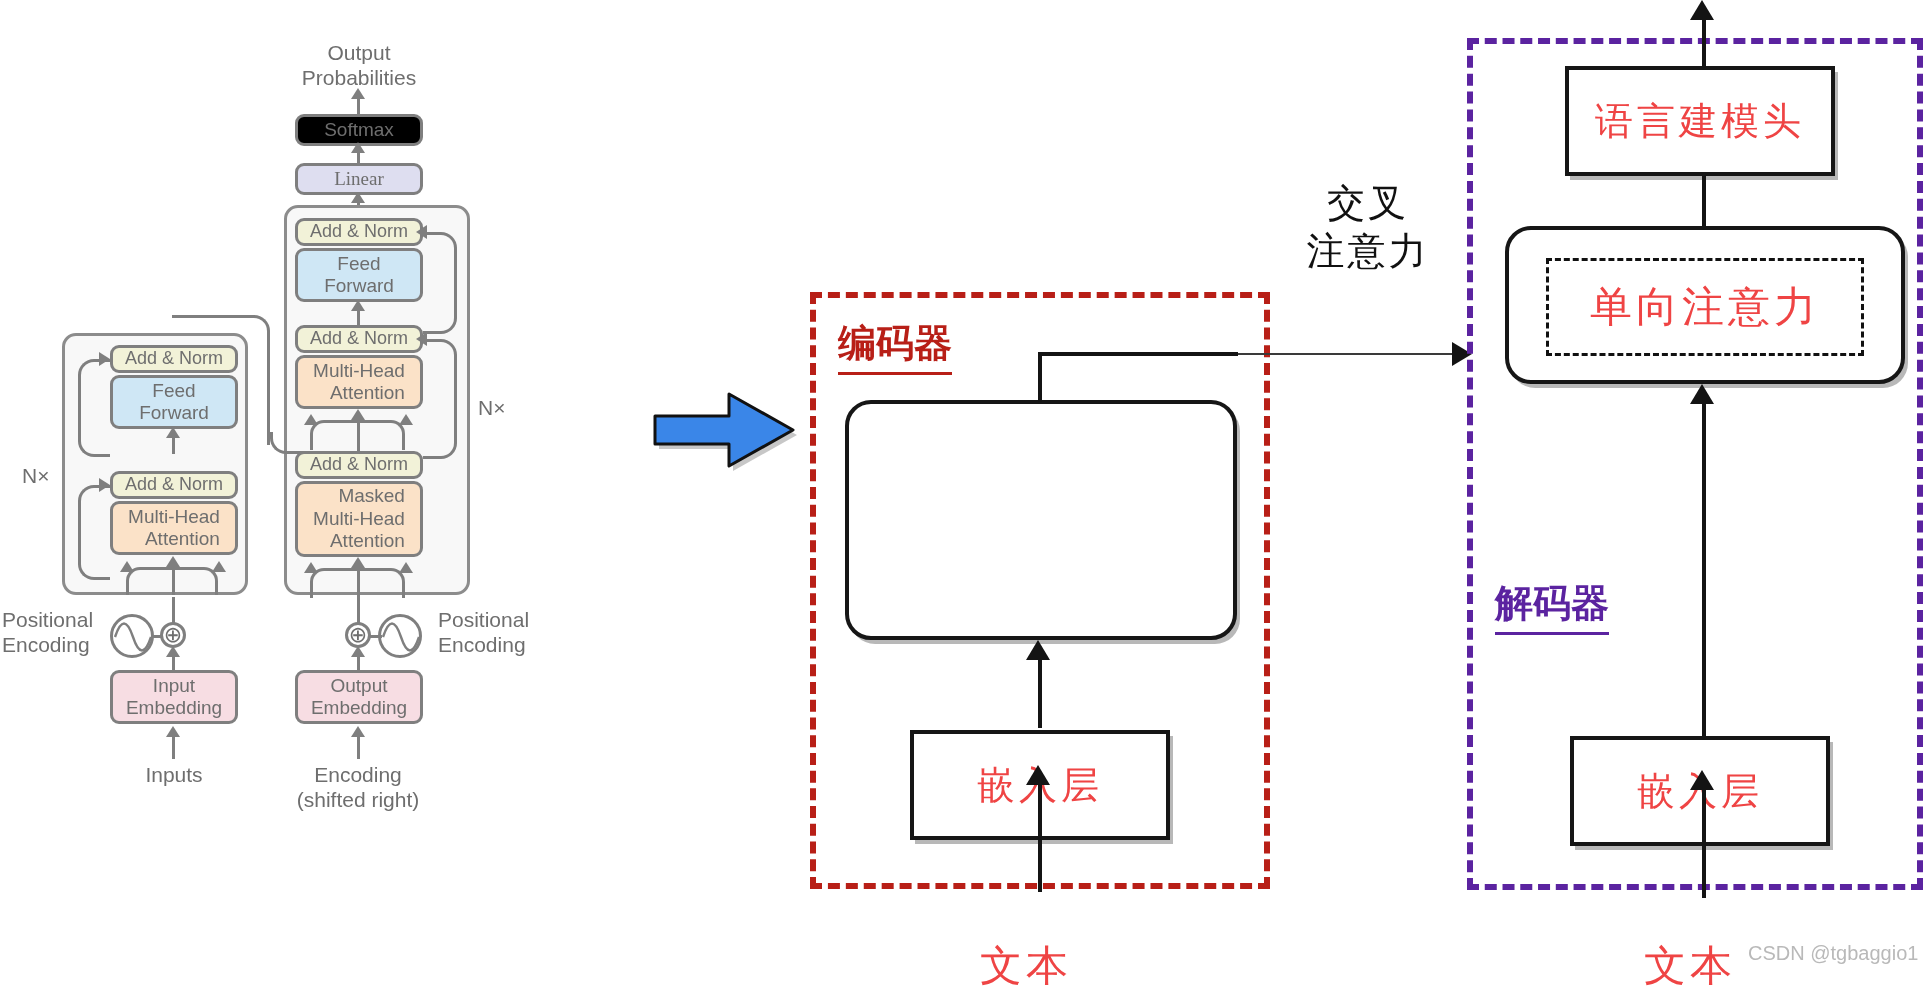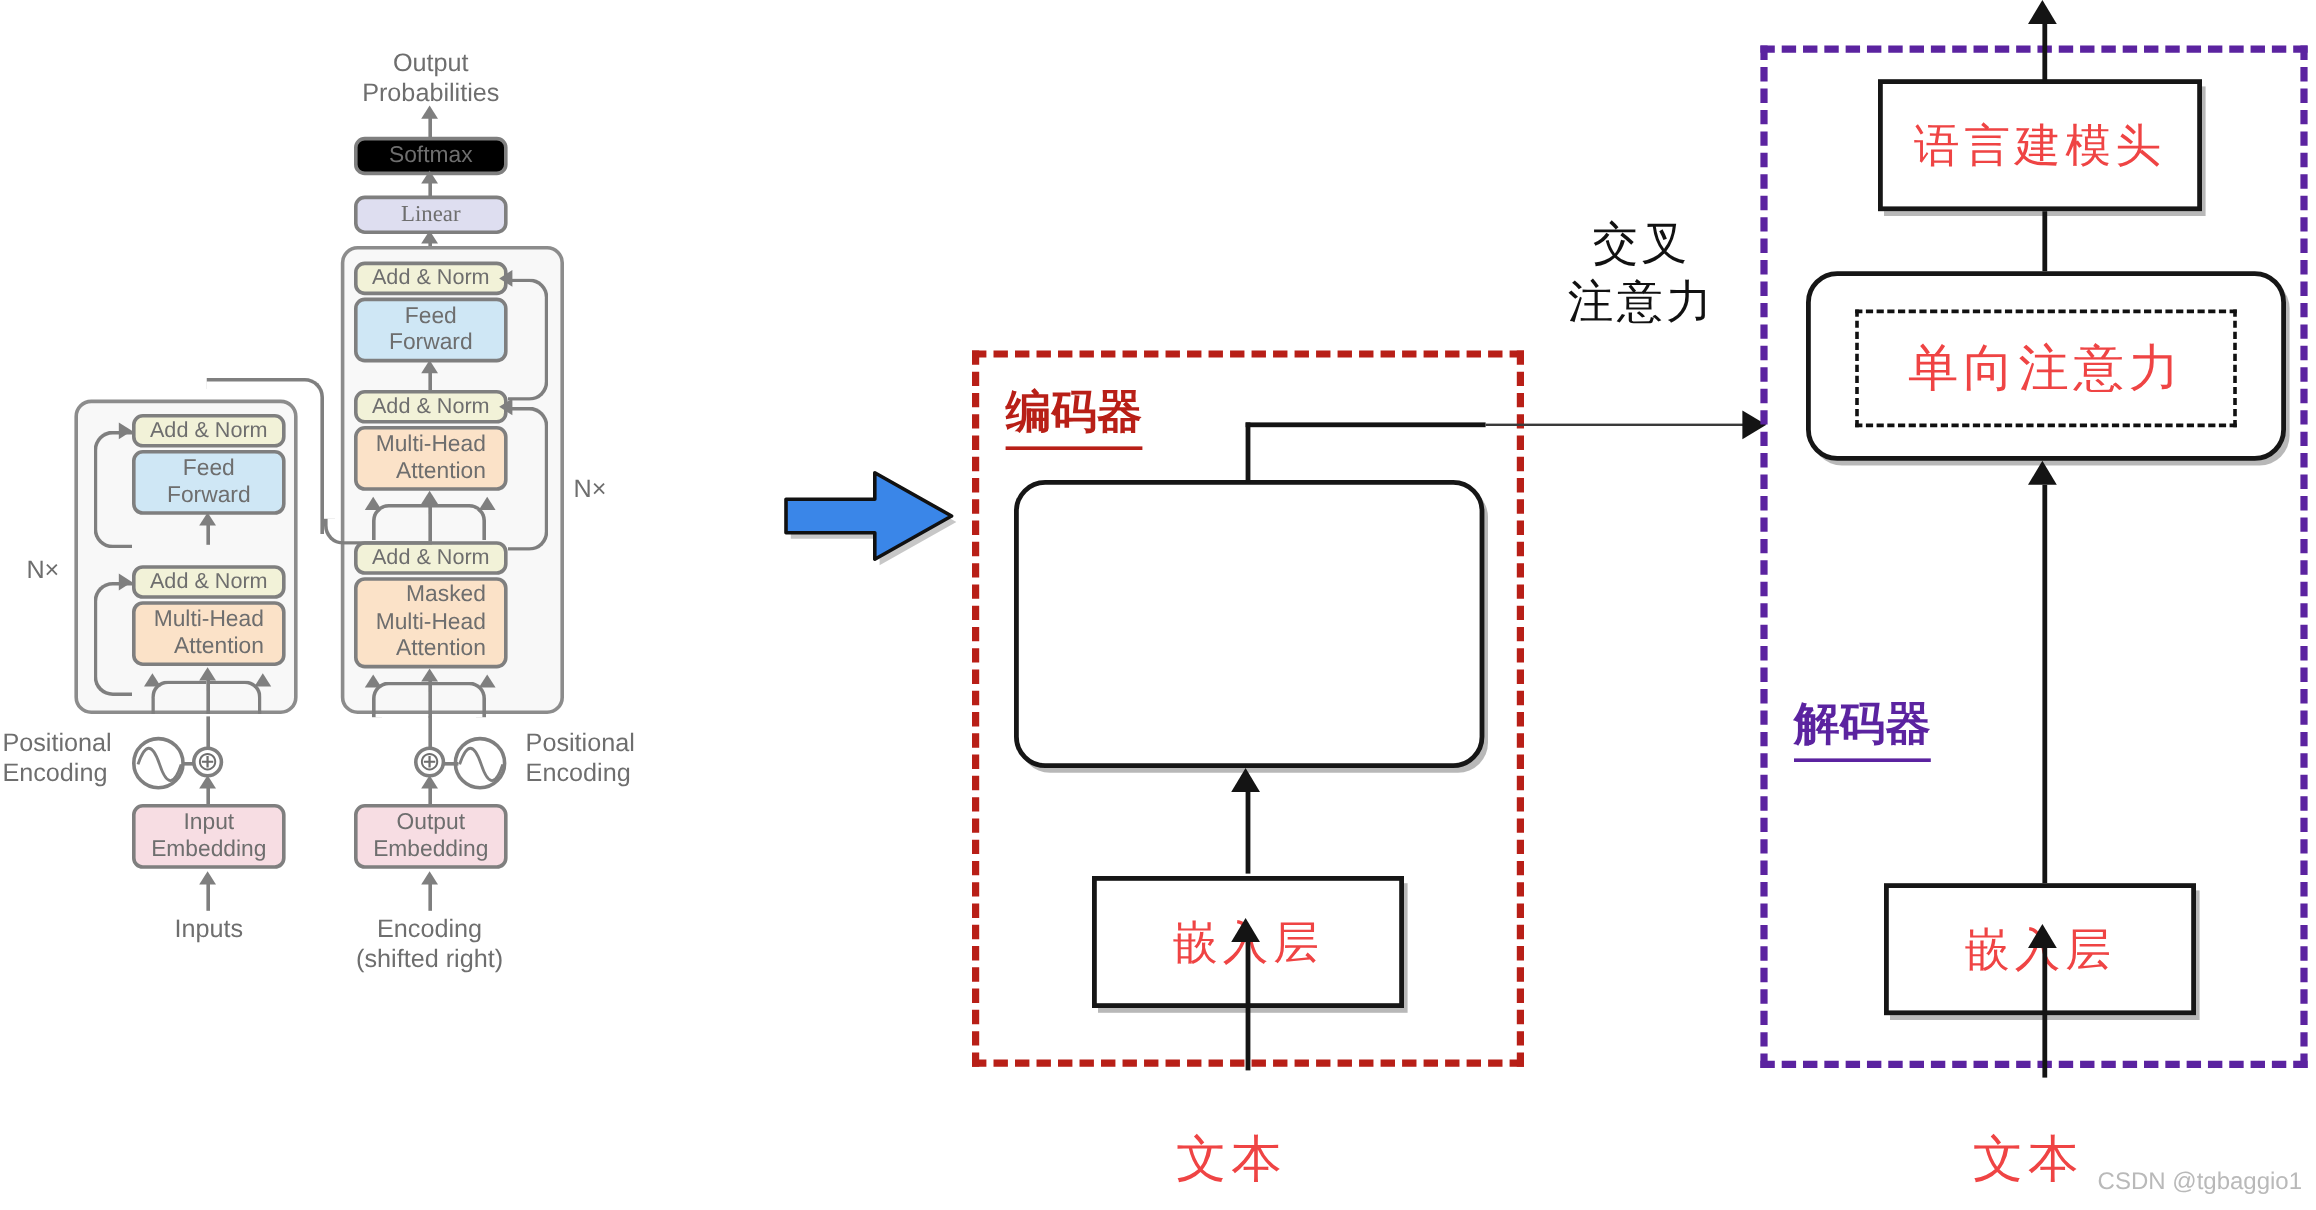--- a/index.html
+++ b/index.html
@@ -391,17 +391,17 @@
   </div>
 
   <div class="bln bln-v" style="left:1702px;top:404px;height:332px;"></div>
   <div class="barw-up" style="left:1690px;top:384px;"></div>
 
   <div class="bln bln-v" style="left:1702px;top:784px;height:114px;"></div>
   <div class="barw-up" style="left:1690px;top:770px;"></div>
 
   <div class="free-text cn cn-42" style="left:1644px;top:938px;"><span>文本</span></div>
 
-  <div class="watermark" style="left:1748px;top:974px;">
+  <div class="watermark" style="left:1748px;top:942px;">
     <span>CSDN @tgbaggio1</span>
   </div>
 
 </div>
 
 </body></html>

